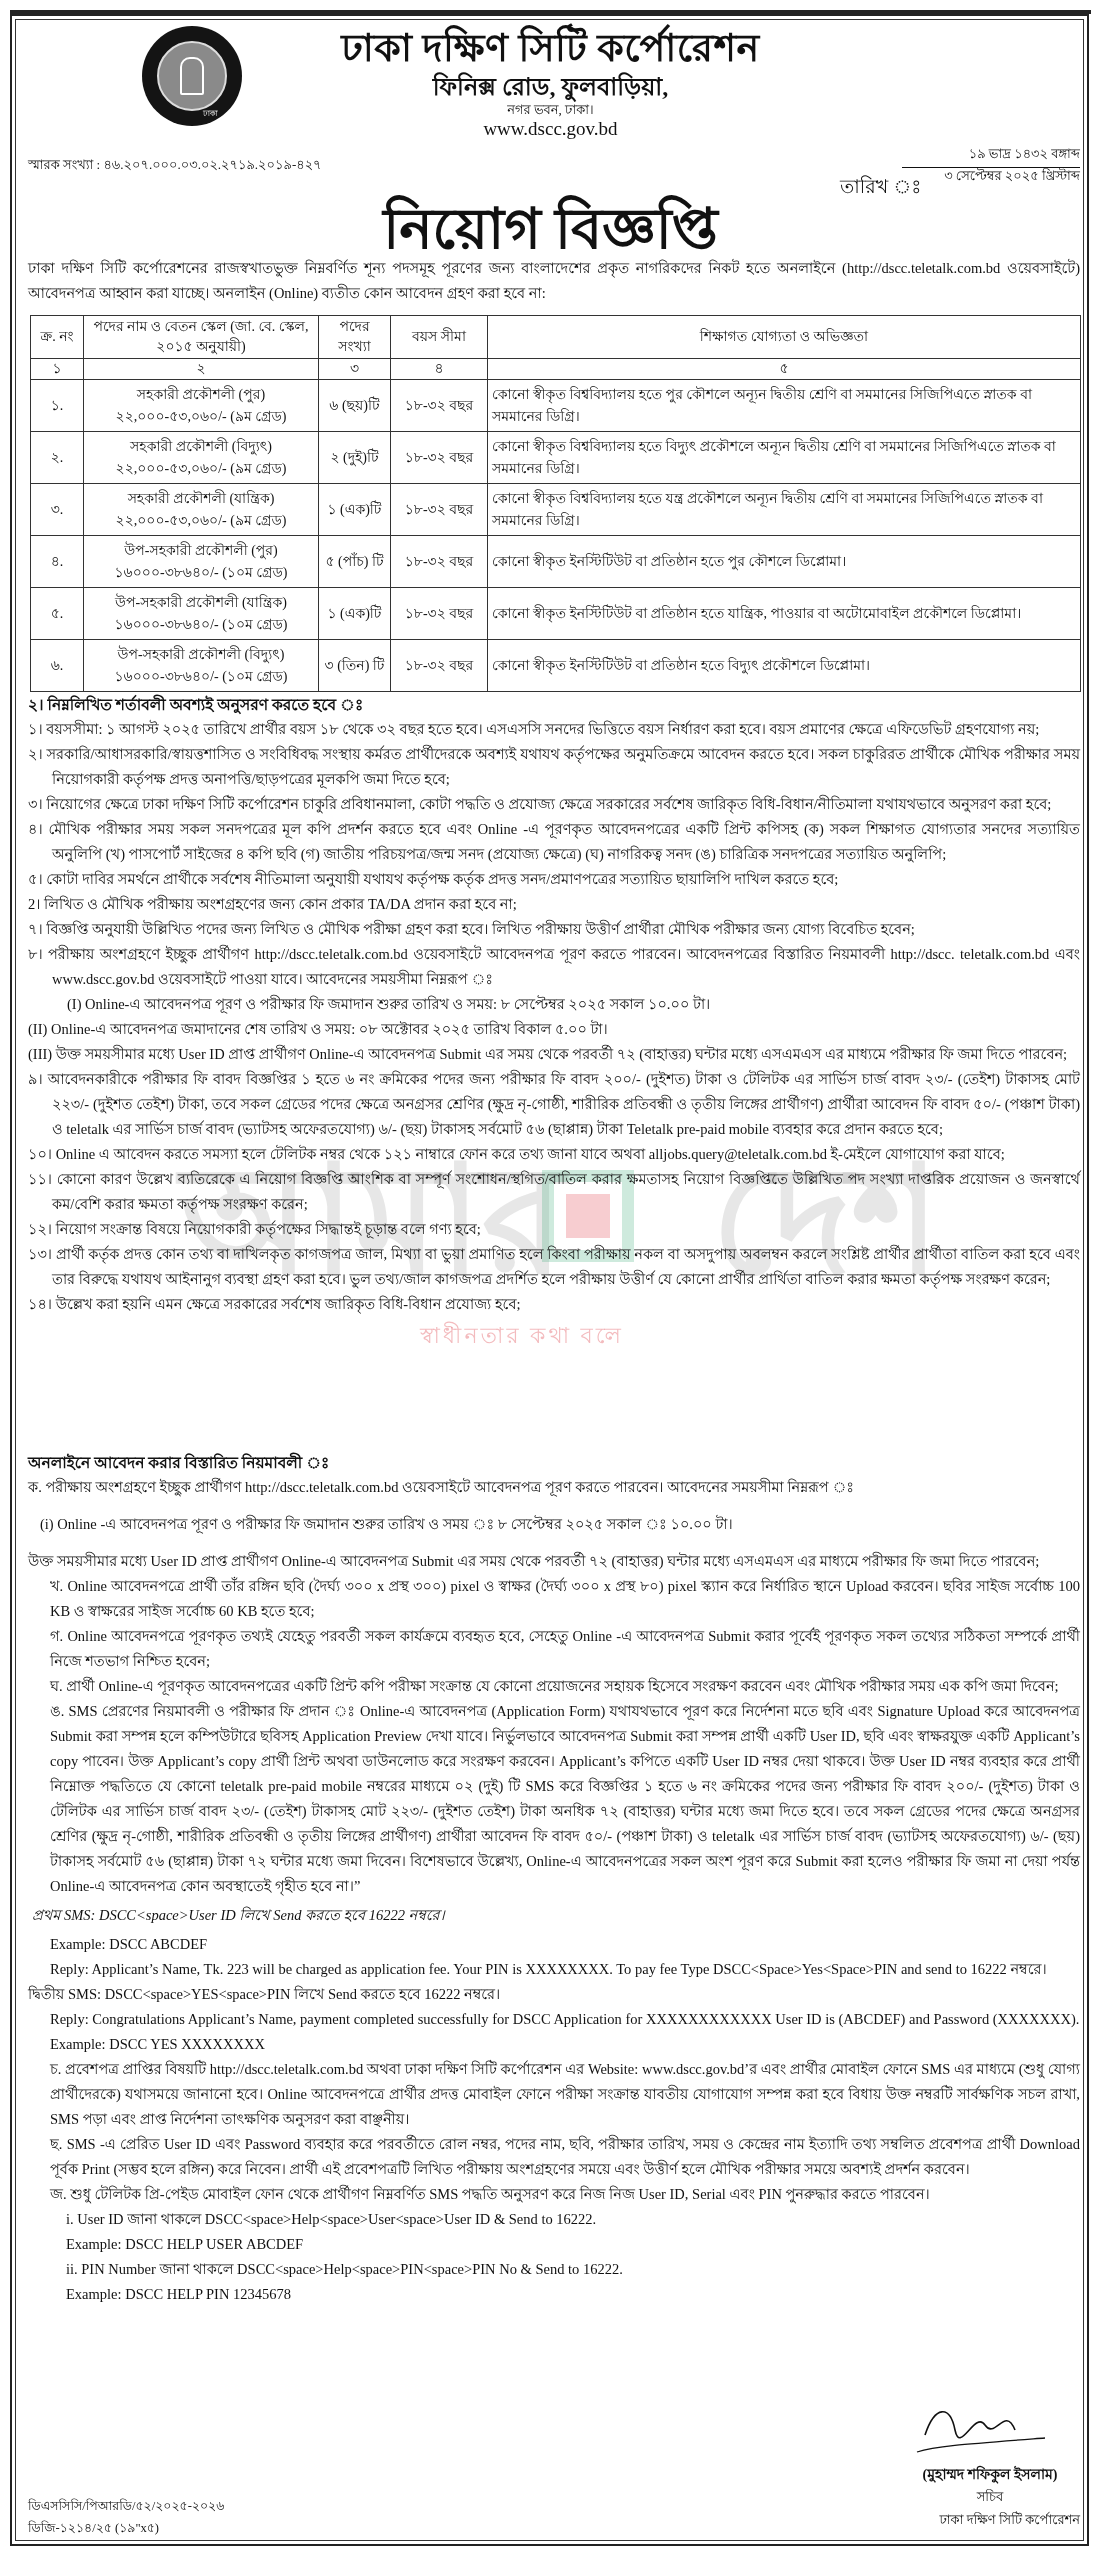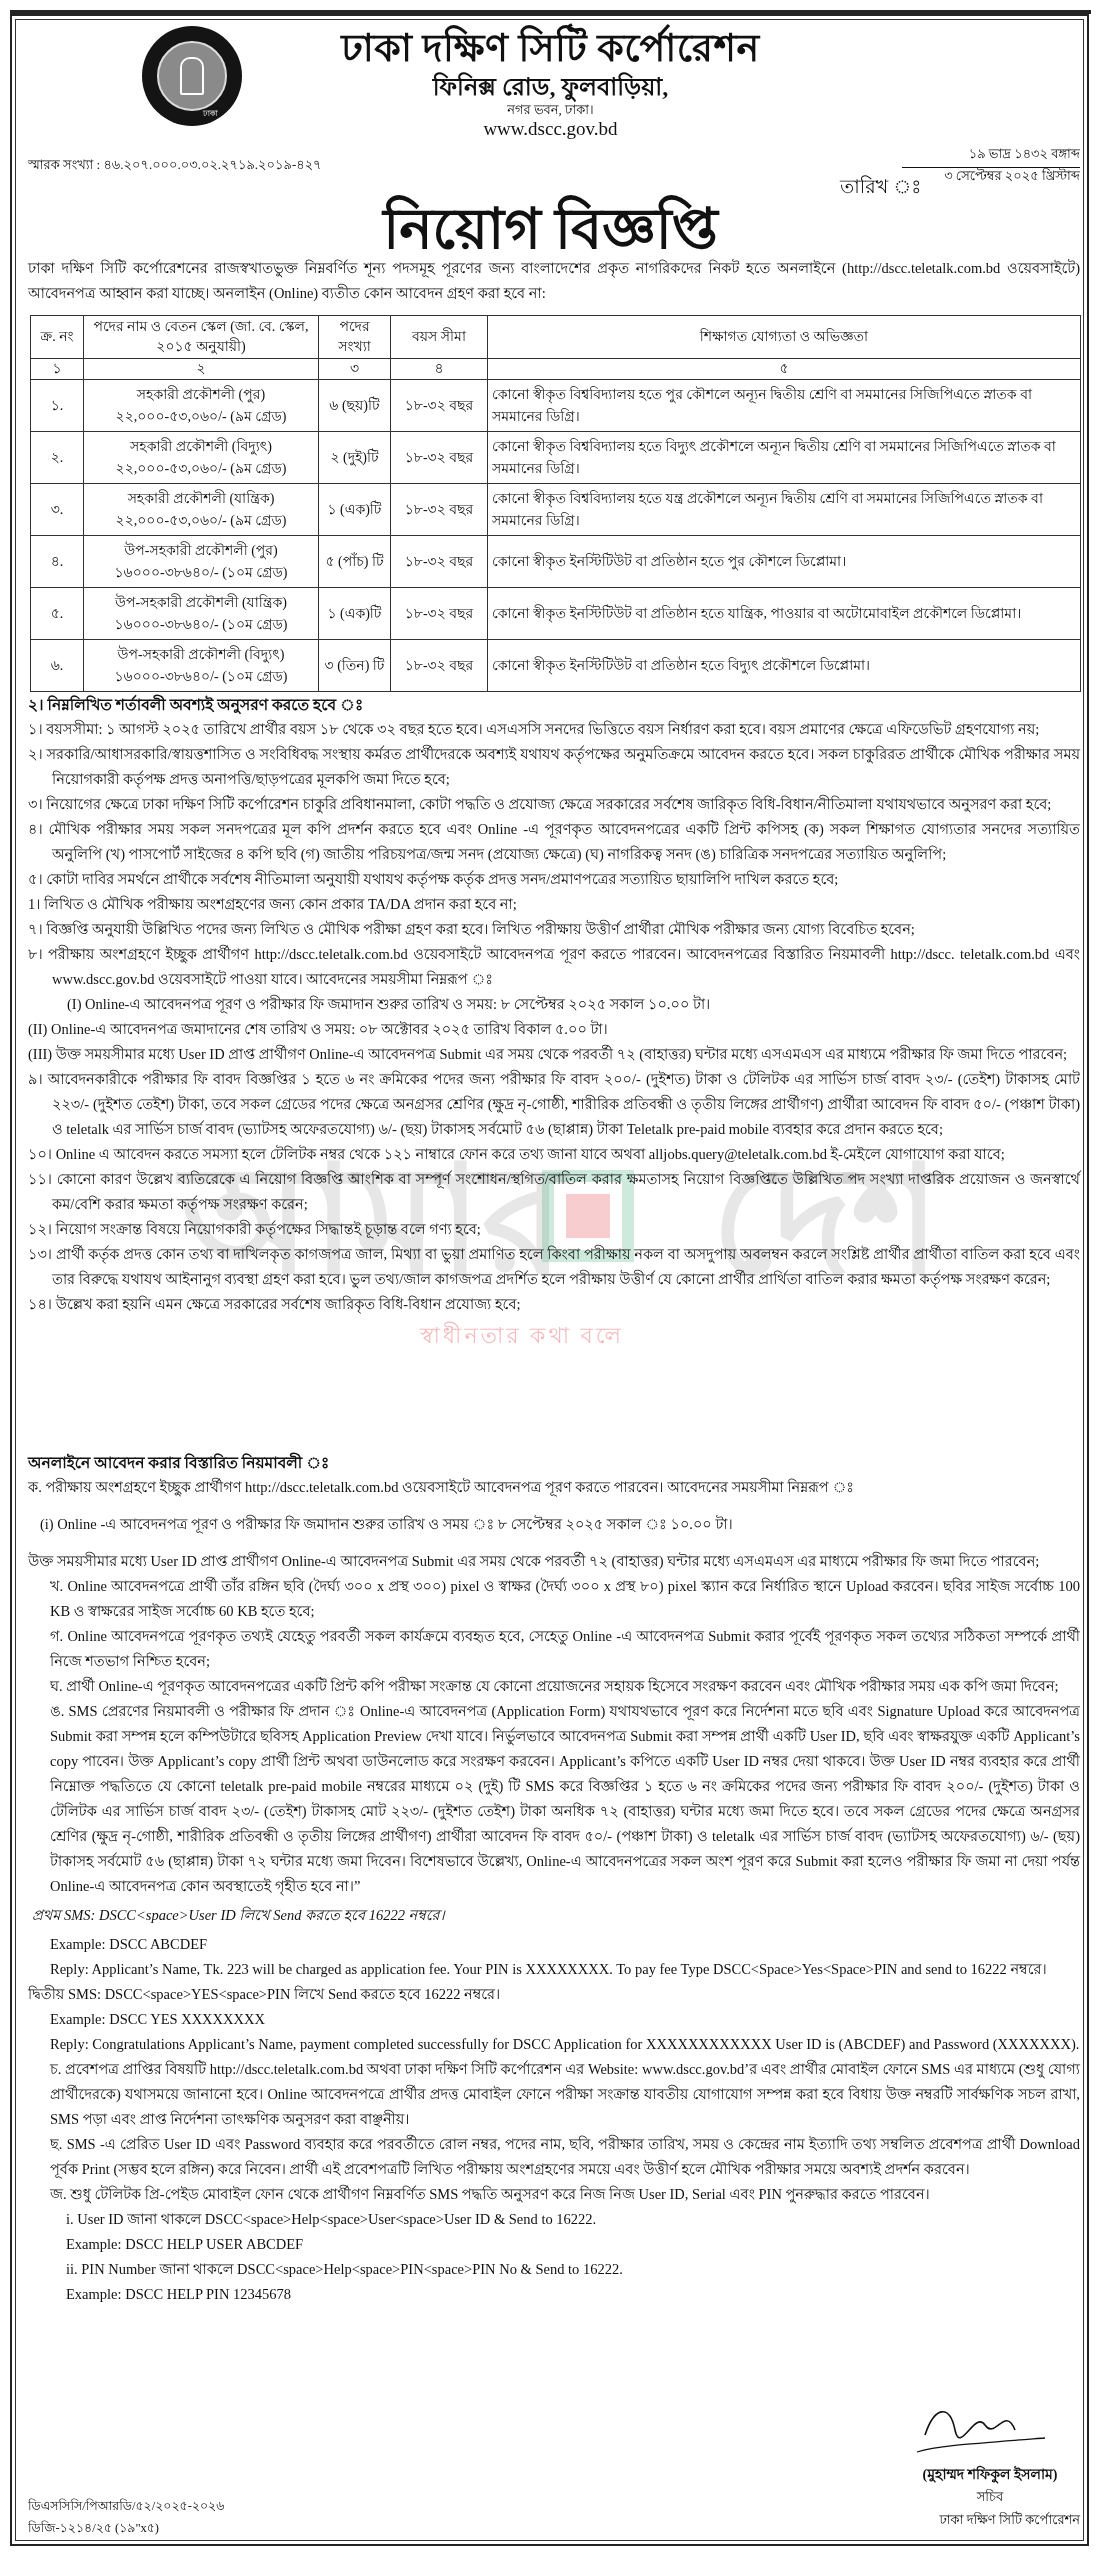--- a/index.html
+++ b/index.html
@@ -165,21 +165,21 @@
 </div>
 <div class="wm-tag">স্বাধীনতার কথা বলে</div>
 
 <div class="sec" style="top:692px;">
   <div class="sec-h">২। নিম্নলিখিত শর্তাবলী অবশ্যই অনুসরণ করতে হবে ঃ</div>
   <p class="item">১। বয়সসীমা: ১ আগস্ট ২০২৫ তারিখে প্রার্থীর বয়স ১৮ থেকে ৩২ বছর হতে হবে। এসএসসি সনদের ভিত্তিতে বয়স নির্ধারণ করা হবে। বয়স প্রমাণের ক্ষেত্রে এফিডেভিট গ্রহণযোগ্য নয়;</p>
   <p class="item">২। সরকারি/আধাসরকারি/স্বায়ত্তশাসিত ও সংবিধিবদ্ধ সংস্থায় কর্মরত প্রার্থীদেরকে অবশ্যই যথাযথ কর্তৃপক্ষের অনুমতিক্রমে আবেদন করতে হবে। সকল চাকুরিরত প্রার্থীকে মৌখিক পরীক্ষার সময় নিয়োগকারী কর্তৃপক্ষ প্রদত্ত অনাপত্তি/ছাড়পত্রের মূলকপি জমা দিতে হবে;</p>
   <p class="item">৩। নিয়োগের ক্ষেত্রে ঢাকা দক্ষিণ সিটি কর্পোরেশন চাকুরি প্রবিধানমালা, কোটা পদ্ধতি ও প্রযোজ্য ক্ষেত্রে সরকারের সর্বশেষ জারিকৃত বিধি-বিধান/নীতিমালা যথাযথভাবে অনুসরণ করা হবে;</p>
   <p class="item">৪। মৌখিক পরীক্ষার সময় সকল সনদপত্রের মূল কপি প্রদর্শন করতে হবে এবং Online -এ পূরণকৃত আবেদনপত্রের একটি প্রিন্ট কপিসহ (ক) সকল শিক্ষাগত যোগ্যতার সনদের সত্যায়িত অনুলিপি (খ) পাসপোর্ট সাইজের ৪ কপি ছবি (গ) জাতীয় পরিচয়পত্র/জন্ম সনদ (প্রযোজ্য ক্ষেত্রে) (ঘ) নাগরিকত্ব সনদ (ঙ) চারিত্রিক সনদপত্রের সত্যায়িত অনুলিপি;</p>
   <p class="item">৫। কোটা দাবির সমর্থনে প্রার্থীকে সর্বশেষ নীতিমালা অনুযায়ী যথাযথ কর্তৃপক্ষ কর্তৃক প্রদত্ত সনদ/প্রমাণপত্রের সত্যায়িত ছায়ালিপি দাখিল করতে হবে;</p>
-  <p class="item">1। লিখিত ও মৌখিক পরীক্ষায় অংশগ্রহণের জন্য কোন প্রকার TA/DA প্রদান করা হবে না;</p>
+  <p class="item">2। লিখিত ও মৌখিক পরীক্ষায় অংশগ্রহণের জন্য কোন প্রকার TA/DA প্রদান করা হবে না;</p>
   <p class="item">৭। বিজ্ঞপ্তি অনুযায়ী উল্লিখিত পদের জন্য লিখিত ও মৌখিক পরীক্ষা গ্রহণ করা হবে। লিখিত পরীক্ষায় উত্তীর্ণ প্রার্থীরা মৌখিক পরীক্ষার জন্য যোগ্য বিবেচিত হবেন;</p>
   <p class="item">৮। পরীক্ষায় অংশগ্রহণে ইচ্ছুক প্রার্থীগণ http://dscc.teletalk.com.bd ওয়েবসাইটে আবেদনপত্র পূরণ করতে পারবেন। আবেদনপত্রের বিস্তারিত নিয়মাবলী http://dscc. teletalk.com.bd এবং www.dscc.gov.bd ওয়েবসাইটে পাওয়া যাবে। আবেদনের সময়সীমা নিম্নরূপ ঃ</p>
   <p class="item" style="padding-left:0;text-indent:0;margin-left:39px;">(I)  Online-এ আবেদনপত্র পূরণ ও পরীক্ষার ফি জমাদান শুরুর তারিখ ও সময়: ৮ সেপ্টেম্বর ২০২৫ সকাল ১০.০০ টা।</p>
   <p class="item" style="padding-left:0;text-indent:0;">(II) Online-এ আবেদনপত্র জমাদানের শেষ তারিখ ও সময়: ০৮ অক্টোবর ২০২৫ তারিখ বিকাল  ৫.০০ টা।</p>
   <p class="item">(III) উক্ত সময়সীমার মধ্যে User ID প্রাপ্ত প্রার্থীগণ Online-এ আবেদনপত্র Submit এর সময় থেকে পরবর্তী ৭২ (বাহাত্তর) ঘন্টার মধ্যে এসএমএস এর মাধ্যমে পরীক্ষার ফি জমা দিতে পারবেন;</p>
   <p class="item">৯। আবেদনকারীকে পরীক্ষার ফি বাবদ বিজ্ঞপ্তির ১ হতে ৬ নং ক্রমিকের পদের জন্য পরীক্ষার ফি বাবদ ২০০/- (দুইশত) টাকা ও টেলিটক এর সার্ভিস চার্জ বাবদ ২৩/- (তেইশ) টাকাসহ মোট ২২৩/- (দুইশত তেইশ) টাকা, তবে সকল গ্রেডের পদের ক্ষেত্রে অনগ্রসর শ্রেণির (ক্ষুদ্র নৃ-গোষ্ঠী, শারীরিক প্রতিবন্ধী ও তৃতীয় লিঙ্গের প্রার্থীগণ) প্রার্থীরা আবেদন ফি বাবদ ৫০/- (পঞ্চাশ টাকা) ও teletalk এর সার্ভিস চার্জ বাবদ (ভ্যাটসহ অফেরতযোগ্য) ৬/- (ছয়) টাকাসহ সর্বমোট ৫৬ (ছাপ্পান্ন) টাকা Teletalk pre-paid mobile ব্যবহার করে প্রদান করতে হবে;</p>
   <p class="item">১০। Online এ আবেদন করতে সমস্যা হলে টেলিটক নম্বর থেকে ১২১ নাম্বারে ফোন করে তথ্য জানা যাবে অথবা alljobs.query@teletalk.com.bd ই-মেইলে যোগাযোগ করা যাবে;</p>
   <p class="item">১১। কোনো কারণ উল্লেখ ব্যতিরেকে এ নিয়োগ বিজ্ঞপ্তি আংশিক বা সম্পূর্ণ সংশোধন/স্থগিত/বাতিল করার ক্ষমতাসহ নিয়োগ বিজ্ঞপ্তিতে উল্লিখিত পদ সংখ্যা দাপ্তরিক প্রয়োজন ও জনস্বার্থে কম/বেশি করার ক্ষমতা কর্তৃপক্ষ সংরক্ষণ করেন;</p>
   <p class="item">১২। নিয়োগ সংক্রান্ত বিষয়ে নিয়োগকারী কর্তৃপক্ষের সিদ্ধান্তই চূড়ান্ত বলে গণ্য হবে;</p>
   <p class="item">১৩। প্রার্থী কর্তৃক প্রদত্ত কোন তথ্য বা দাখিলকৃত কাগজপত্র জাল, মিথ্যা বা ভুয়া প্রমাণিত হলে কিংবা পরীক্ষায় নকল বা অসদুপায় অবলম্বন করলে সংশ্লিষ্ট প্রার্থীর প্রার্থীতা বাতিল করা হবে এবং তার বিরুদ্ধে যথাযথ আইনানুগ ব্যবস্থা গ্রহণ করা হবে। ভুল তথ্য/জাল কাগজপত্র প্রদর্শিত হলে পরীক্ষায় উত্তীর্ণ যে কোনো প্রার্থীর প্রার্থিতা বাতিল করার ক্ষমতা কর্তৃপক্ষ সংরক্ষণ করেন;</p>
@@ -192,22 +192,22 @@
   <p style="margin:12px;">(i) Online -এ আবেদনপত্র পূরণ ও পরীক্ষার ফি জমাদান শুরুর তারিখ ও সময় ঃ ৮ সেপ্টেম্বর ২০২৫  সকাল ঃ ১০.০০ টা।</p>
   <p class="item">উক্ত সময়সীমার মধ্যে User ID প্রাপ্ত প্রার্থীগণ Online-এ আবেদনপত্র Submit এর সময় থেকে পরবর্তী ৭২ (বাহাত্তর) ঘন্টার  মধ্যে এসএমএস এর মাধ্যমে পরীক্ষার ফি জমা দিতে পারবেন;</p>
   <p class="sub">খ.  Online আবেদনপত্রে প্রার্থী তাঁর রঙ্গিন ছবি (দৈর্ঘ্য ৩০০ x প্রস্থ ৩০০) pixel ও স্বাক্ষর (দৈর্ঘ্য ৩০০ x প্রস্থ ৮০) pixel স্ক্যান করে নির্ধারিত স্থানে Upload করবেন। ছবির সাইজ সর্বোচ্চ 100 KB ও স্বাক্ষরের সাইজ সর্বোচ্চ 60 KB হতে হবে;</p>
   <p class="sub">গ.  Online আবেদনপত্রে পূরণকৃত তথ্যই যেহেতু পরবর্তী সকল কার্যক্রমে ব্যবহৃত হবে, সেহেতু Online -এ আবেদনপত্র Submit করার পূর্বেই পূরণকৃত সকল তথ্যের সঠিকতা সম্পর্কে প্রার্থী নিজে শতভাগ নিশ্চিত হবেন;</p>
   <p class="sub">ঘ.  প্রার্থী Online-এ পূরণকৃত আবেদনপত্রের একটি প্রিন্ট কপি পরীক্ষা সংক্রান্ত যে কোনো প্রয়োজনের সহায়ক হিসেবে সংরক্ষণ করবেন এবং মৌখিক পরীক্ষার সময় এক কপি জমা দিবেন;</p>
   <p class="sub">ঙ. SMS প্রেরণের নিয়মাবলী ও পরীক্ষার ফি প্রদান ঃ Online-এ আবেদনপত্র (Application Form) যথাযথভাবে পূরণ করে নির্দেশনা মতে ছবি এবং Signature Upload করে আবেদনপত্র Submit করা সম্পন্ন হলে কম্পিউটারে ছবিসহ Application Preview দেখা যাবে। নির্ভুলভাবে আবেদনপত্র Submit করা সম্পন্ন প্রার্থী একটি User ID, ছবি এবং স্বাক্ষরযুক্ত একটি Applicant’s copy পাবেন। উক্ত Applicant’s copy প্রার্থী প্রিন্ট অথবা ডাউনলোড করে সংরক্ষণ করবেন। Applicant’s কপিতে একটি User ID নম্বর দেয়া থাকবে। উক্ত User ID নম্বর ব্যবহার করে প্রার্থী নিম্নোক্ত পদ্ধতিতে যে কোনো teletalk pre-paid mobile নম্বরের মাধ্যমে ০২ (দুই) টি SMS করে বিজ্ঞপ্তির ১ হতে ৬ নং ক্রমিকের পদের জন্য পরীক্ষার ফি বাবদ ২০০/- (দুইশত) টাকা ও টেলিটক এর সার্ভিস চার্জ বাবদ ২৩/- (তেইশ) টাকাসহ মোট ২২৩/- (দুইশত তেইশ) টাকা অনধিক ৭২ (বাহাত্তর) ঘন্টার মধ্যে জমা দিতে হবে। তবে সকল গ্রেডের পদের ক্ষেত্রে অনগ্রসর শ্রেণির (ক্ষুদ্র নৃ-গোষ্ঠী, শারীরিক প্রতিবন্ধী ও তৃতীয় লিঙ্গের প্রার্থীগণ) প্রার্থীরা আবেদন ফি বাবদ ৫০/- (পঞ্চাশ টাকা) ও teletalk এর সার্ভিস চার্জ বাবদ (ভ্যাটসহ অফেরতযোগ্য) ৬/- (ছয়) টাকাসহ সর্বমোট ৫৬ (ছাপ্পান্ন) টাকা ৭২ ঘন্টার মধ্যে জমা দিবেন। বিশেষভাবে উল্লেখ্য, Online-এ আবেদনপত্রের সকল অংশ পূরণ করে Submit করা হলেও পরীক্ষার ফি জমা না দেয়া পর্যন্ত Online-এ আবেদনপত্র কোন অবস্থাতেই গৃহীত হবে না।”</p>
   <p style="margin:4px;font-style:italic;">প্রথম SMS: DSCC&lt;space&gt;User ID লিখে Send করতে হবে 16222 নম্বরে।</p>
   <p class="sub">Example: DSCC ABCDEF</p>
   <p class="sub">Reply: Applicant’s Name, Tk. 223 will be charged as application fee. Your PIN is XXXXXXXX. To pay fee Type DSCC&lt;Space&gt;Yes&lt;Space&gt;PIN and send to 16222 নম্বরে।</p>
   <p style="margin:0;">দ্বিতীয় SMS: DSCC&lt;space&gt;YES&lt;space&gt;PIN লিখে Send করতে হবে 16222 নম্বরে।</p>
+  <p class="sub">Reply: Congratulations Applicant’s Name, payment completed successfully for DSCC Application for XXXXXXXXXXXX User ID is (ABCDEF) and Password (XXXXXXX).</p>
   <p class="sub">Example: DSCC YES XXXXXXXX</p>
-  <p class="sub">Reply: Congratulations Applicant’s Name, payment completed successfully for DSCC Application for XXXXXXXXXXXX User ID is (ABCDEF) and Password (XXXXXXX).</p>
   <p class="sub">চ. প্রবেশপত্র প্রাপ্তির বিষয়টি http://dscc.teletalk.com.bd অথবা ঢাকা দক্ষিণ সিটি কর্পোরেশন এর Website: www.dscc.gov.bd’র এবং প্রার্থীর মোবাইল ফোনে SMS এর মাধ্যমে (শুধু যোগ্য প্রার্থীদেরকে) যথাসময়ে জানানো হবে। Online আবেদনপত্রে প্রার্থীর প্রদত্ত মোবাইল ফোনে পরীক্ষা সংক্রান্ত যাবতীয় যোগাযোগ সম্পন্ন করা হবে বিধায় উক্ত নম্বরটি সার্বক্ষণিক সচল রাখা, SMS পড়া এবং প্রাপ্ত নির্দেশনা তাৎক্ষণিক অনুসরণ করা বাঞ্ছনীয়।</p>
   <p class="sub">ছ. SMS -এ  প্রেরিত User ID এবং Password ব্যবহার করে পরবর্তীতে রোল নম্বর, পদের নাম, ছবি, পরীক্ষার তারিখ, সময় ও কেন্দ্রের নাম ইত্যাদি তথ্য সম্বলিত প্রবেশপত্র প্রার্থী Download পূর্বক Print (সম্ভব হলে রঙ্গিন) করে নিবেন। প্রার্থী এই প্রবেশপত্রটি লিখিত পরীক্ষায় অংশগ্রহণের সময়ে এবং উত্তীর্ণ হলে মৌখিক পরীক্ষার সময়ে অবশ্যই প্রদর্শন করবেন।</p>
   <p class="sub">জ. শুধু টেলিটক প্রি-পেইড মোবাইল ফোন থেকে প্রার্থীগণ নিম্নবর্ণিত SMS পদ্ধতি অনুসরণ করে নিজ নিজ User ID, Serial এবং PIN  পুনরুদ্ধার করতে পারবেন।</p>
   <p class="sub2">i. User ID জানা থাকলে DSCC&lt;space&gt;Help&lt;space&gt;User&lt;space&gt;User ID &amp; Send to 16222.</p>
   <p class="sub2">Example: DSCC HELP USER ABCDEF</p>
   <p class="sub2">ii. PIN Number জানা থাকলে DSCC&lt;space&gt;Help&lt;space&gt;PIN&lt;space&gt;PIN No &amp; Send to 16222.</p>
   <p class="sub2">Example: DSCC HELP PIN 12345678</p>
 </div>
 
 <svg class="sign-scrawl" viewBox="0 0 150 60">

